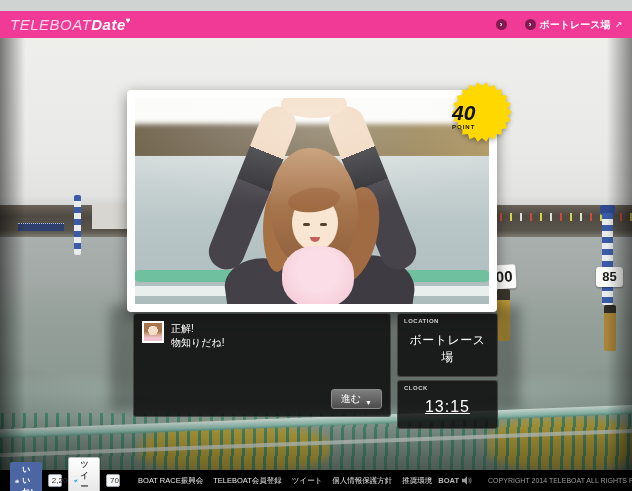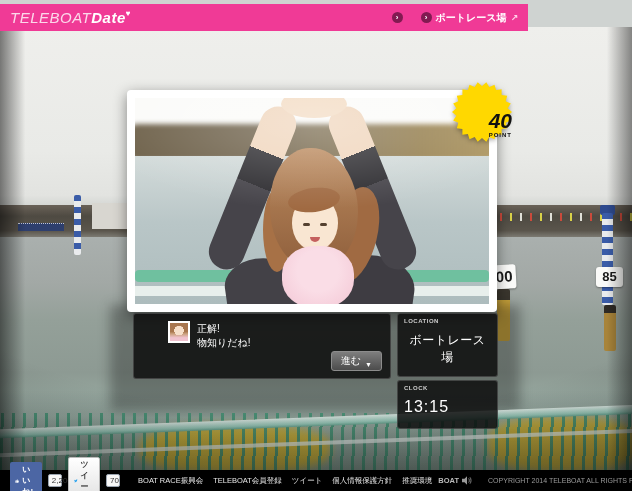--- a/index.html
+++ b/index.html
@@ -1,21 +1,21 @@
 <!DOCTYPE html>
 <html><head>
 <meta charset="utf-8">
 <style>
   * { margin:0; padding:0; box-sizing:border-box; }
   html,body { width:632px; height:491px; }
   body { font-family:"Liberation Sans","DejaVu Sans",sans-serif; position:relative;
          width:632px; height:491px; overflow:hidden; background:#cfd3d1; }
 
   
-  .header { position:absolute; left:0; top:4px; width:528px; height:27px; background:#f03a96;
+  .header { position:absolute; left:0; top:11px; width:632px; height:27px; background:#f03a96;
             display:flex; align-items:center; justify-content:space-between; padding:0 10px; z-index:50; }
   .logo { font-style:italic; font-size:15px; letter-spacing:.5px; cursor:pointer; }
   .logo .lb { color:rgba(255,255,255,.8); font-weight:400; }
   .logo .ld { color:#fff; font-weight:700; }
   .logo .lh { color:#fff; font-size:8px; vertical-align:top; }
   .nav { display:flex; align-items:center; gap:18px; }
   .nav-item { display:flex; align-items:center; gap:4px; color:#fff; font-size:10px; font-weight:700; cursor:pointer; }
   .circ { width:11px; height:11px; border-radius:50%; background:rgba(40,0,25,.55); color:#fff;
           font-size:8px; line-height:11px; text-align:center; }
   .ext { color:#ffd3ea; font-size:9px; }
@@ -93,45 +93,45 @@
            background:radial-gradient(circle at 50% 40%,#fadde6 0 40%,#f3c6d4 100%); border-radius:45%; }
   .shoulder { position:absolute; width:76px; height:56px; background:#434147; border-radius:45% 55% 10% 10%; }
   .sh-l { left:90px; top:160px; transform:rotate(-8deg); }
   .sh-r { left:204px; top:158px; transform:rotate(8deg); background:#3e3c42; }
   .p-glow { position:absolute; left:0; top:0; width:354px; height:206px; pointer-events:none;
            background:radial-gradient(90% 60% at 50% 12%,rgba(255,255,255,.30),rgba(255,255,255,0) 70%); }
 
   
   .badge { position:absolute; left:452px; top:82px; width:60px; height:60px; z-index:20; }
   .badge svg { position:absolute; left:0; top:0; filter:drop-shadow(0 2px 2px rgba(0,0,0,.3)); }
-  .badge-txt { position:absolute; left:0; top:28px; width:60px; text-align:right; z-index:2; }
+  .badge-txt { position:absolute; left:0; top:20px; width:60px; text-align:left; z-index:2; }
   .badge-num { font-size:21px; font-weight:900; font-style:italic; color:#111; line-height:22px; }
   .badge-unit { font-size:6px; font-weight:700; color:#111; letter-spacing:1px; }
 
   
-  .chat { position:absolute; left:133px; top:313px; width:258px; height:66px; z-index:15;
-          background:rgba(10,10,10,.82); border:1px solid rgba(255,255,255,.18); border-radius:3px;padding-left:26px; }
+  .chat { position:absolute; left:133px; top:313px; width:258px; height:104px; z-index:15;
+          background:rgba(10,10,10,.82); border:1px solid rgba(255,255,255,.18); border-radius:3px; }
   .chat-row { display:flex; gap:7px; padding:7px 8px; }
   .avatar { width:22px; height:22px; border:2px solid #fff; flex:0 0 auto;
           background:radial-gradient(circle at 50% 42%,#f6dfca 0 34%,rgba(0,0,0,0) 35%),
                      linear-gradient(180deg,#a8764e 0 48%,#caa07c 60%,#f0c2cf 82%,#f0c2cf 100%); }
   .chat-lines { color:#fff; font-size:10px; line-height:14px; padding-top:1px; }
   .next-btn { position:absolute; right:8px; bottom:7px; color:#fff; font-size:10px; cursor:pointer;
           background:linear-gradient(180deg,#7e7e7e,#4c4c4c); border:1px solid #8c8c8c; border-radius:3px;
           padding:2px 9px; display:flex; align-items:flex-end; gap:4px; }
   .next-arrow { font-size:7px; }
 
   
   .info { position:absolute; left:397px; top:313px; width:101px; z-index:15; display:flex;
           flex-direction:column; gap:3px; }
   .info-box { background:rgba(10,10,10,.82); border:1px solid rgba(255,255,255,.18); border-radius:3px;
           padding:4px 6px; color:#fff; }
   .info-label { font-size:6px; letter-spacing:.5px; color:#cfcfcf; font-weight:700; }
   .loc-value { font-size:12px; font-weight:400; text-align:center; padding:8px 0 6px; letter-spacing:.5px; }
-  .clock-value { font-size:16px; text-align:left; padding:7px 0 8px; letter-spacing:1px; }
+  .clock-value { font-size:16px; text-align:center; padding:7px 0 8px; letter-spacing:1px;text-decoration:underline; }
 
   
   .footer { position:absolute; left:0; top:470px; width:632px; height:21px; background:#000; z-index:50;
           display:flex; align-items:center; padding:0 10px; gap:6px; }
   .fb-btn { background:#4c66a4; color:#fff; font-size:8px; font-weight:700; border-radius:2px;
           padding:2px 5px; display:flex; align-items:center; gap:3px; cursor:pointer; }
   .cnt { background:#f7f7f7; color:#333; font-size:8px; border:1px solid #9aa4b0; border-radius:2px;
           padding:1px 3px; min-width:14px; text-align:center; }
   .tw-btn { background:linear-gradient(180deg,#fff,#dedede); color:#333; font-size:8px; font-weight:700;
           border:1px solid #bbb; border-radius:2px; padding:1px 5px; display:flex; align-items:center; gap:3px; cursor:pointer; }

